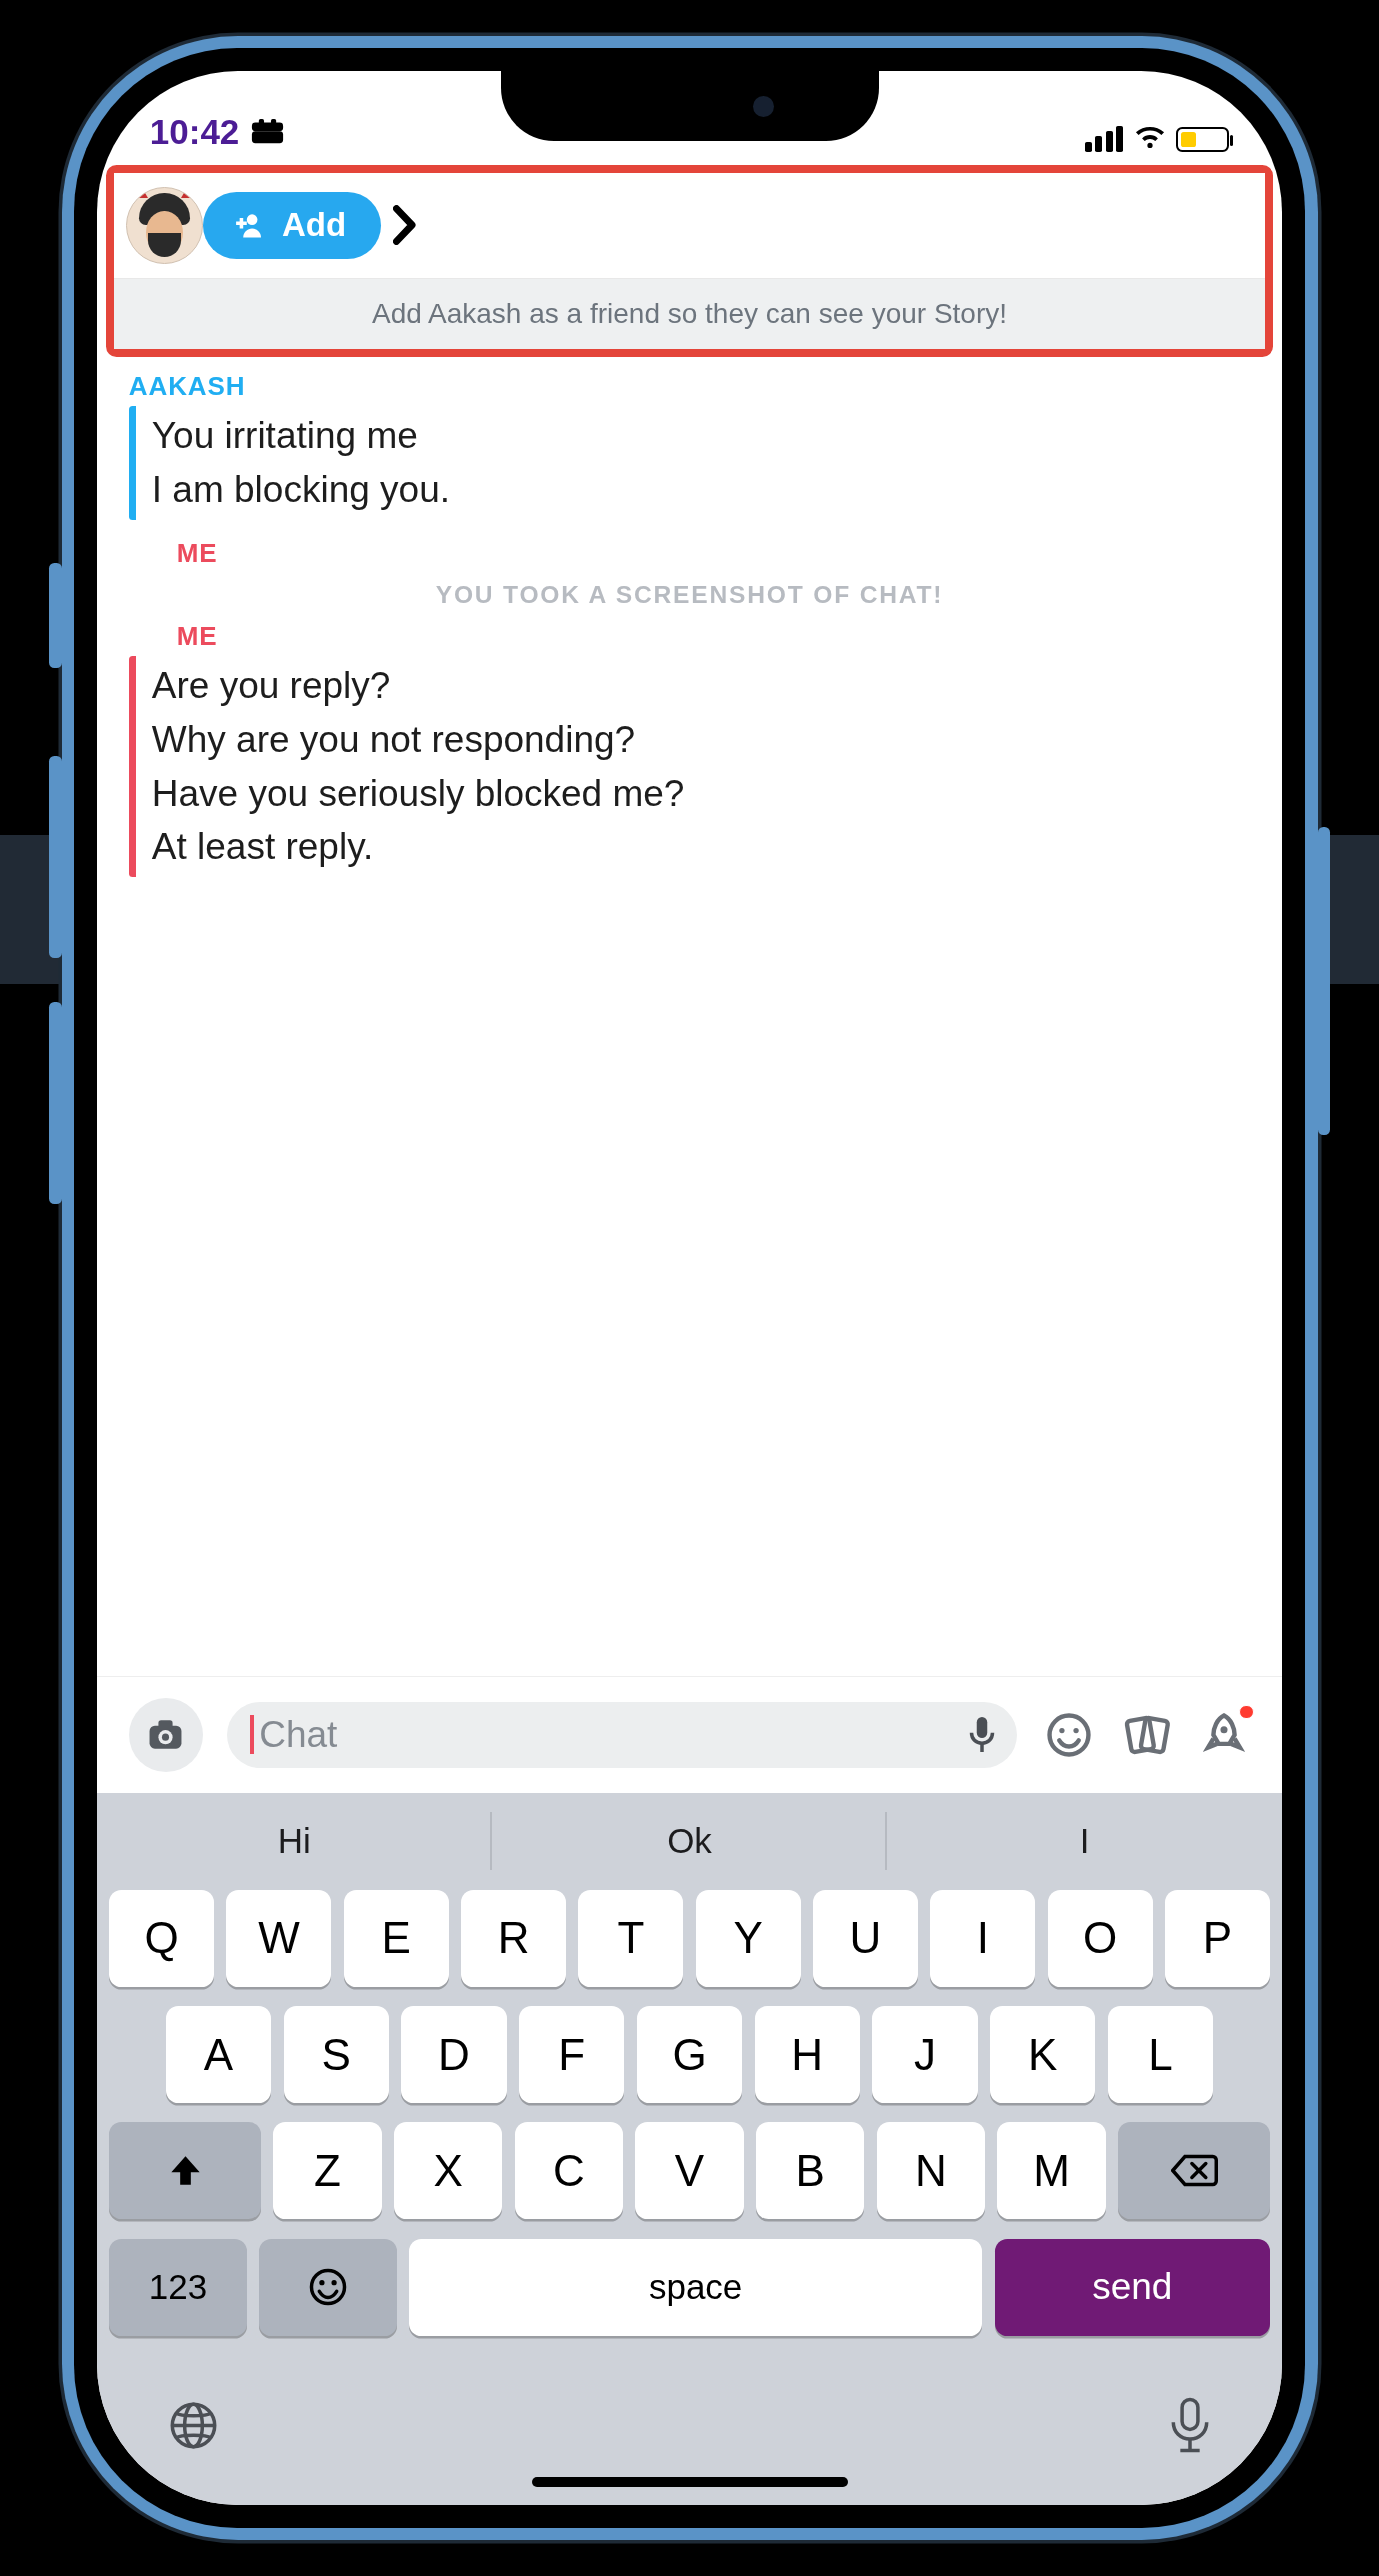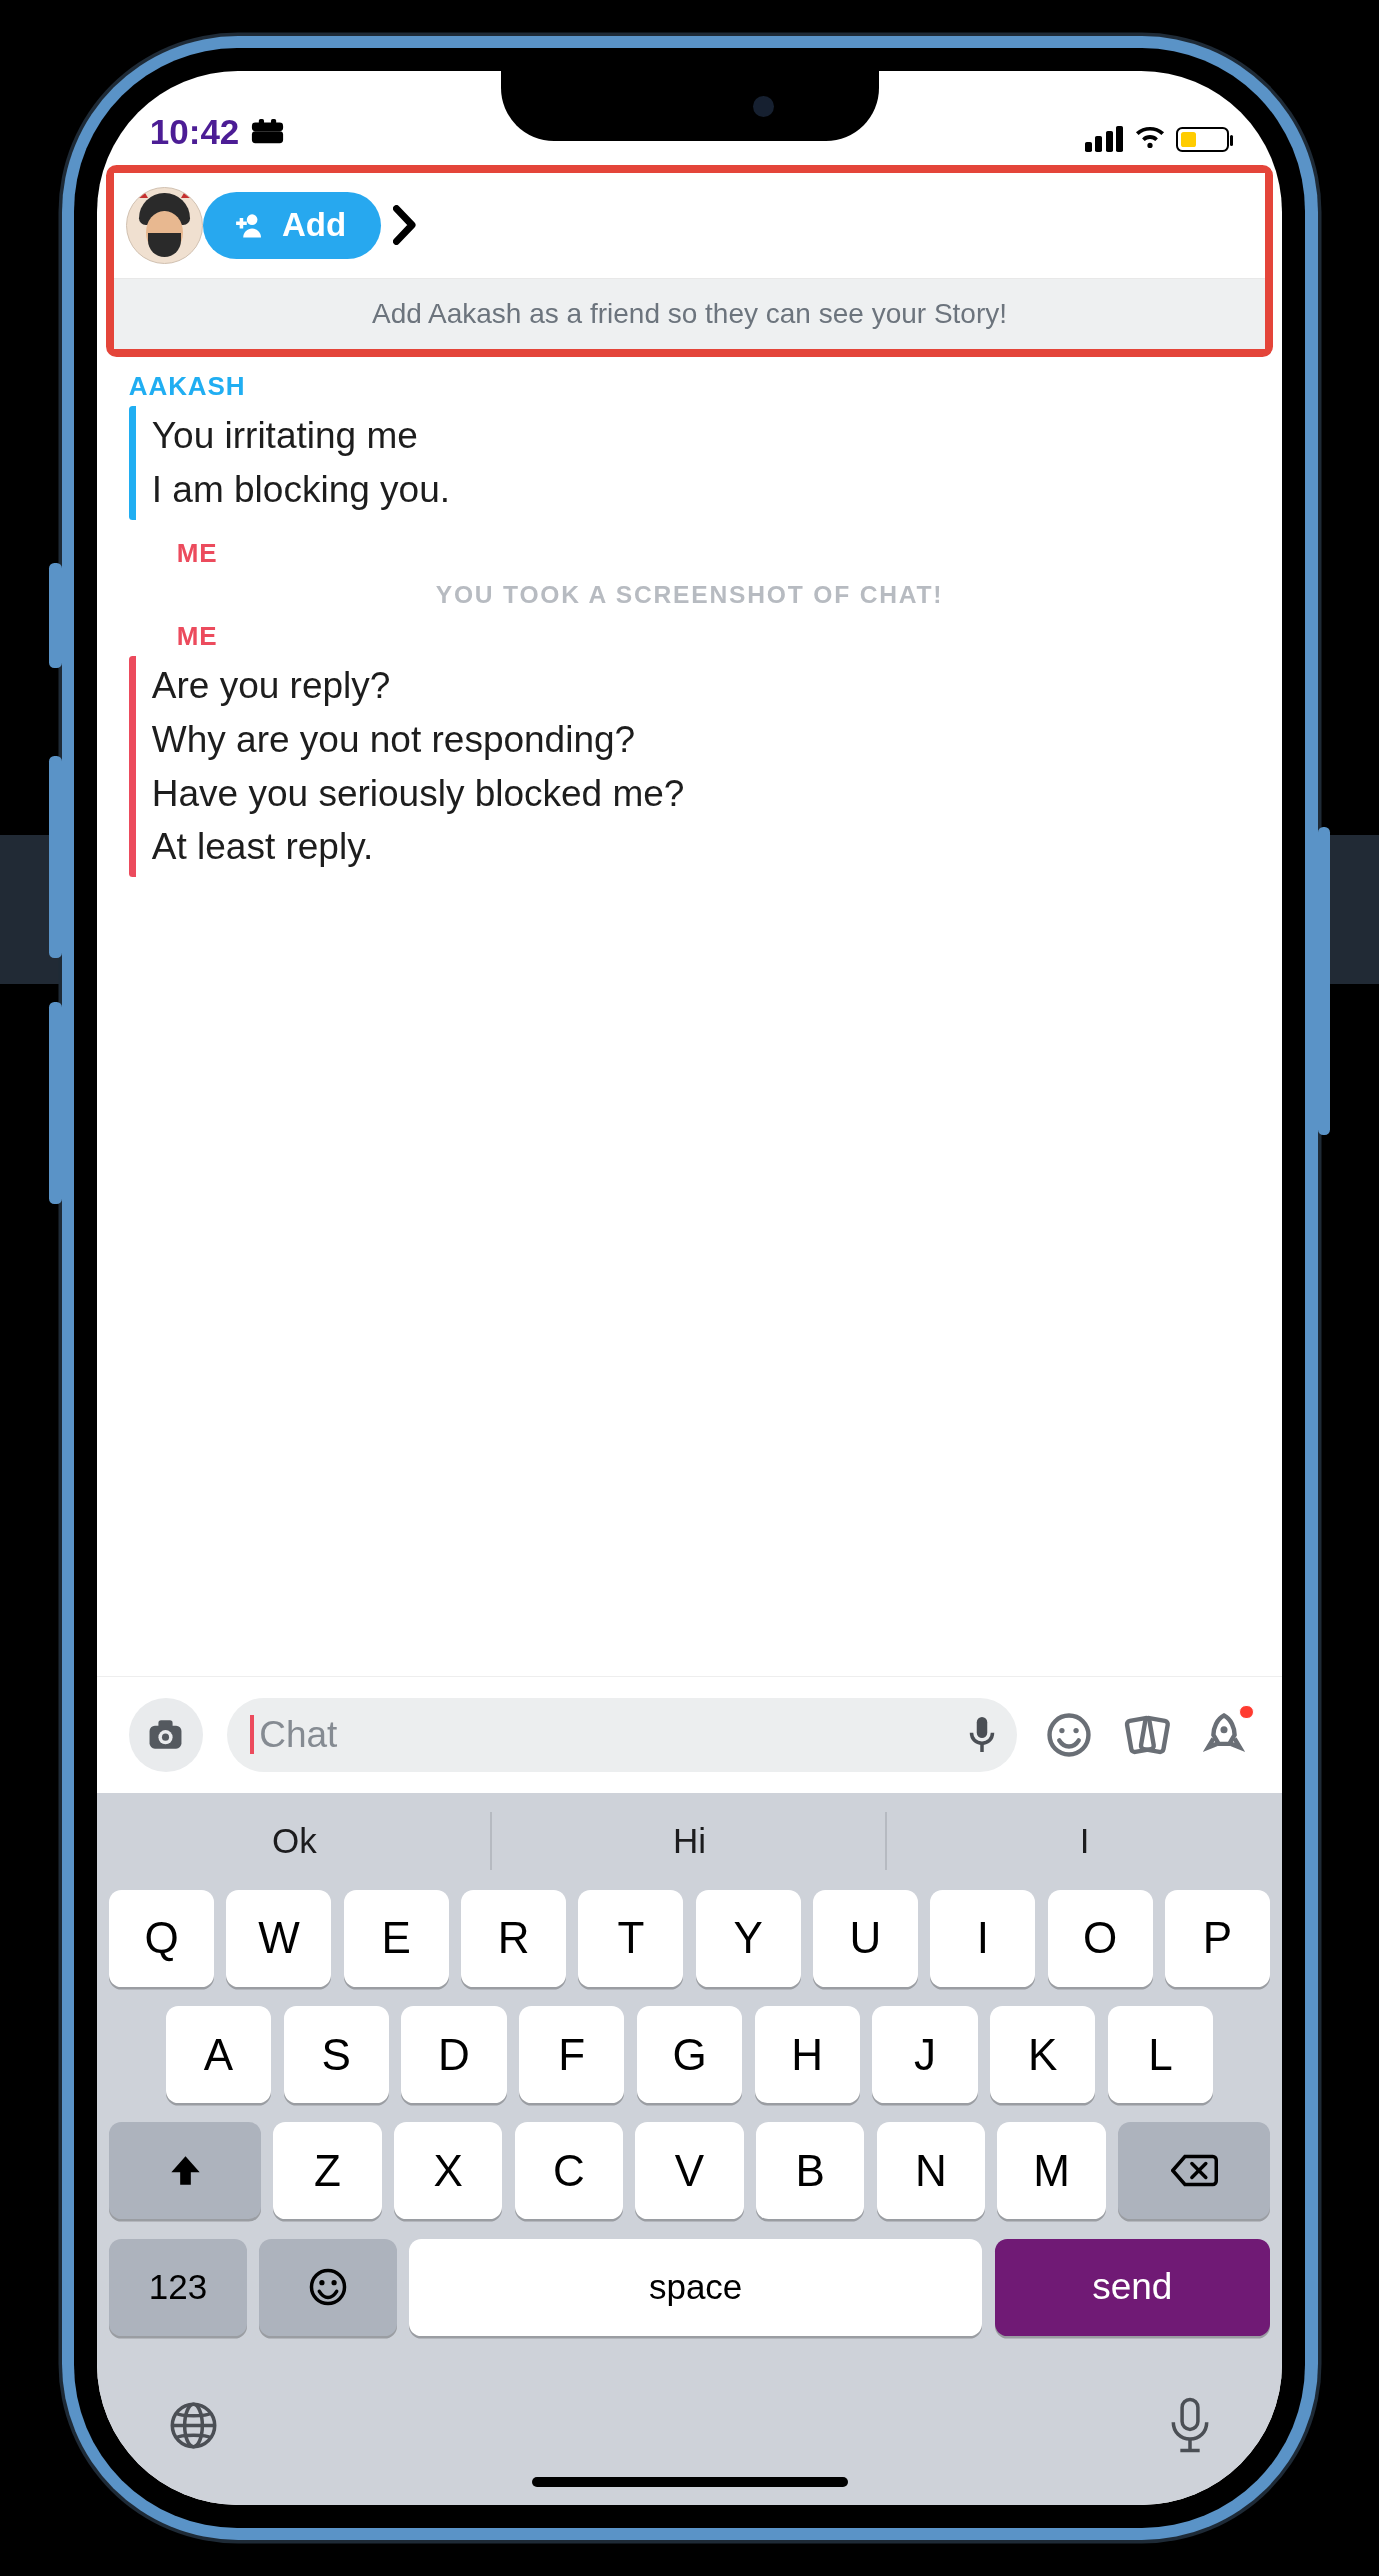--- a/index.html
+++ b/index.html
@@ -193,21 +193,21 @@
     align-items:center;
     gap:24.6px;
   }
   .round-btn{
     width:74px;height:74px;border-radius:50%;background:#e9ebed;
     display:flex;align-items:center;justify-content:center;
     flex:0 0 auto;
   }
   .chat-input-wrap{
     flex:1;
-    height:74px;
+    height:66px;
     background:#eceeef;
     border-radius:37px;
     display:flex;align-items:center;
     padding:0 23px;
     position:relative;
   }
   .chat-cursor{width:3.5px;height:39px;background:#ec4b5d;margin-right:5.3px;}
   .chat-placeholder{font-size:37px;color:#858b92;}
   .mic-in{position:absolute;right:21px;font-size:35px;color:#4b4f55;}
   .tool-icon{width:53px;height:53px;display:flex;align-items:center;justify-content:center;color:#6a6f76;font-size:42px;flex:0 0 auto;}
@@ -394,24 +394,24 @@
                 <path d="M26 4c8 4 12 14 12 22l-6 10h-12l-6-10c0-8 4-18 12-22z" stroke="#6a6f76" stroke-width="5" fill="none"></path>
                 <circle cx="26" cy="20" r="4" fill="#6a6f76"></circle>
                 <path d="M14 30l-6 10 10-4M38 30l6 10-10-4" stroke="#6a6f76" stroke-width="5" fill="none"></path>
               </svg>
           </div>
         </div>
 
         <div class="keyboard">
           <div class="predict-row">
             <div class="predict-cell">
+                <span>Hi</span>
+              </div>
+            <div class="predict-cell">
                 <span>Ok</span>
-              </div>
-            <div class="predict-cell">
-                <span>Hi</span>
               </div>
             <div class="predict-cell">
                 <span>I</span>
               </div>
           </div>
 
           <div class="key-row">
             <div class="key">
                 <span>Q</span>
               </div>

